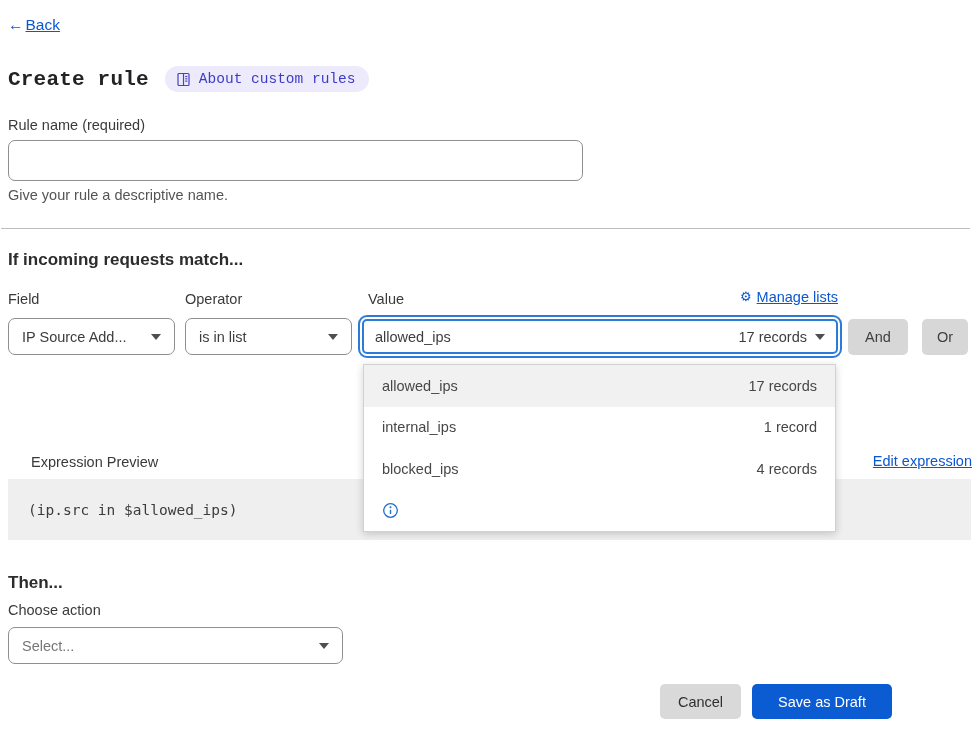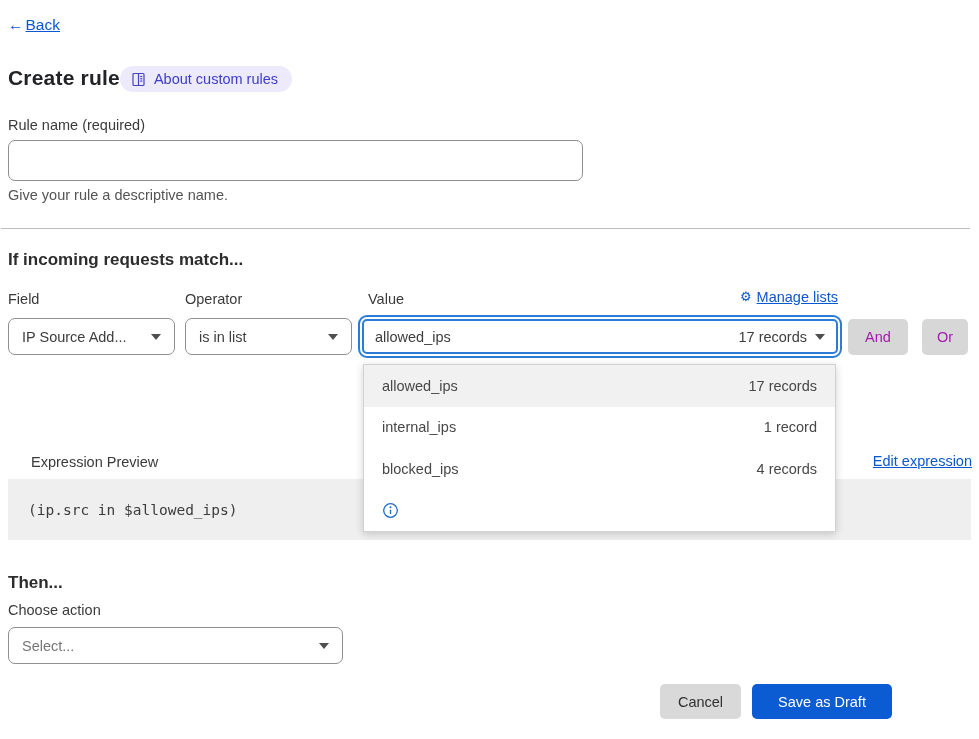--- a/index.html
+++ b/index.html
@@ -6,21 +6,21 @@
   html,body { width:979px; height:739px; background:#ffffff; font-family:"Liberation Sans", sans-serif; }
   .page { position:relative; width:979px; height:739px; background:#fff; overflow:hidden; }
 
   .link { color:#0b57cf; text-decoration:underline; cursor:pointer; }
 
   
   .back { position:absolute; left:8px; top:16px; font-size:15.5px; color:#0b57cf; }
   .back .arrow { text-decoration:none; display:inline-block; margin-right:2px; }
 
   
-  .title-row { position:absolute; left:8px; top:66px; display:flex; gap:0; }
+  .title-row { position:absolute; left:8px; top:66px; display:flex; align-items:center; gap:16px;font-family:Liberation Mono, monospace; }
   .h1 { font-size:21px; font-weight:bold; color:#222326; letter-spacing:.2px; }
   .about-pill { display:flex; align-items:center; gap:8px; background:#edeafb; border-radius:14px; padding:5px 14px 5px 11px; font-size:14.5px; color:#3d3cc7; cursor:pointer; }
   .about-pill svg { display:block; }
 
   
   .lbl { position:absolute; font-size:14.5px; color:#3a3a3a; }
   .rule-input { position:absolute; left:8px; top:140px; width:575px; height:41px; border:1px solid #8f8f8f; border-radius:7px; font-size:15px; padding:0 12px; color:#333; outline:none; background:#fff; }
   .help { position:absolute; left:8px; top:187px; font-size:14.5px; color:#545454; }
 
   .divider { position:absolute; left:1px; top:228px; width:969px; height:1px; background:#bdbdbd; }
@@ -33,21 +33,21 @@
   .placeholder { color:#767676; }
 
   
   .value-select-outer { position:absolute; left:358px; top:315px; width:484px; height:43px; border:2px solid #2b7cd8; border-radius:9px; padding:2px; background:#fff; }
   .value-select-inner { width:100%; height:100%; border:2px solid #2b7cd8; border-radius:5px; display:flex; align-items:center; justify-content:space-between; padding:0 11px; font-size:14.5px; color:#3d3d3d; cursor:pointer; background:#fff; }
   .value-right { display:flex; align-items:center; }
 
   .manage-lists { position:absolute; top:289px; right:141px; display:flex; align-items:center; gap:5px; font-size:14.5px; color:#0b57cf; cursor:pointer; }
   .gear { font-size:13px; text-decoration:none; display:inline-block; transform:translateY(-1px); }
 
-  .gray-btn { position:absolute; top:319px; height:36px; background:#d7d7d7; border:none; border-radius:5px; font-size:14.5px; color:#a21caf; font-family:"Liberation Sans", sans-serif; cursor:pointer; }
+  .gray-btn { position:absolute; top:319px; height:36px; background:#d7d7d7; border:none; border-radius:5px; font-size:14.5px; color:#404040; font-family:"Liberation Sans", sans-serif; cursor:pointer; }
 
   
   .menu { position:absolute; left:363px; top:364px; width:473px; background:#fff; border:1px solid #d2d2d2; box-shadow:0 2px 8px rgba(0,0,0,.18); z-index:10; }
   .menu-row { height:41.5px; display:flex; align-items:center; justify-content:space-between; padding:0 18px; font-size:14.5px; color:#474747; cursor:pointer; }
   .menu-row.hl { background:#f1f1f1; }
   .menu-left { display:flex; align-items:center; gap:10px; }
   .managed-badge { background:#b9d8f6; color:#17365d; font-size:13px; border-radius:11px; padding:3px 11px; }
   .info-icon { display:block; }
 
   

